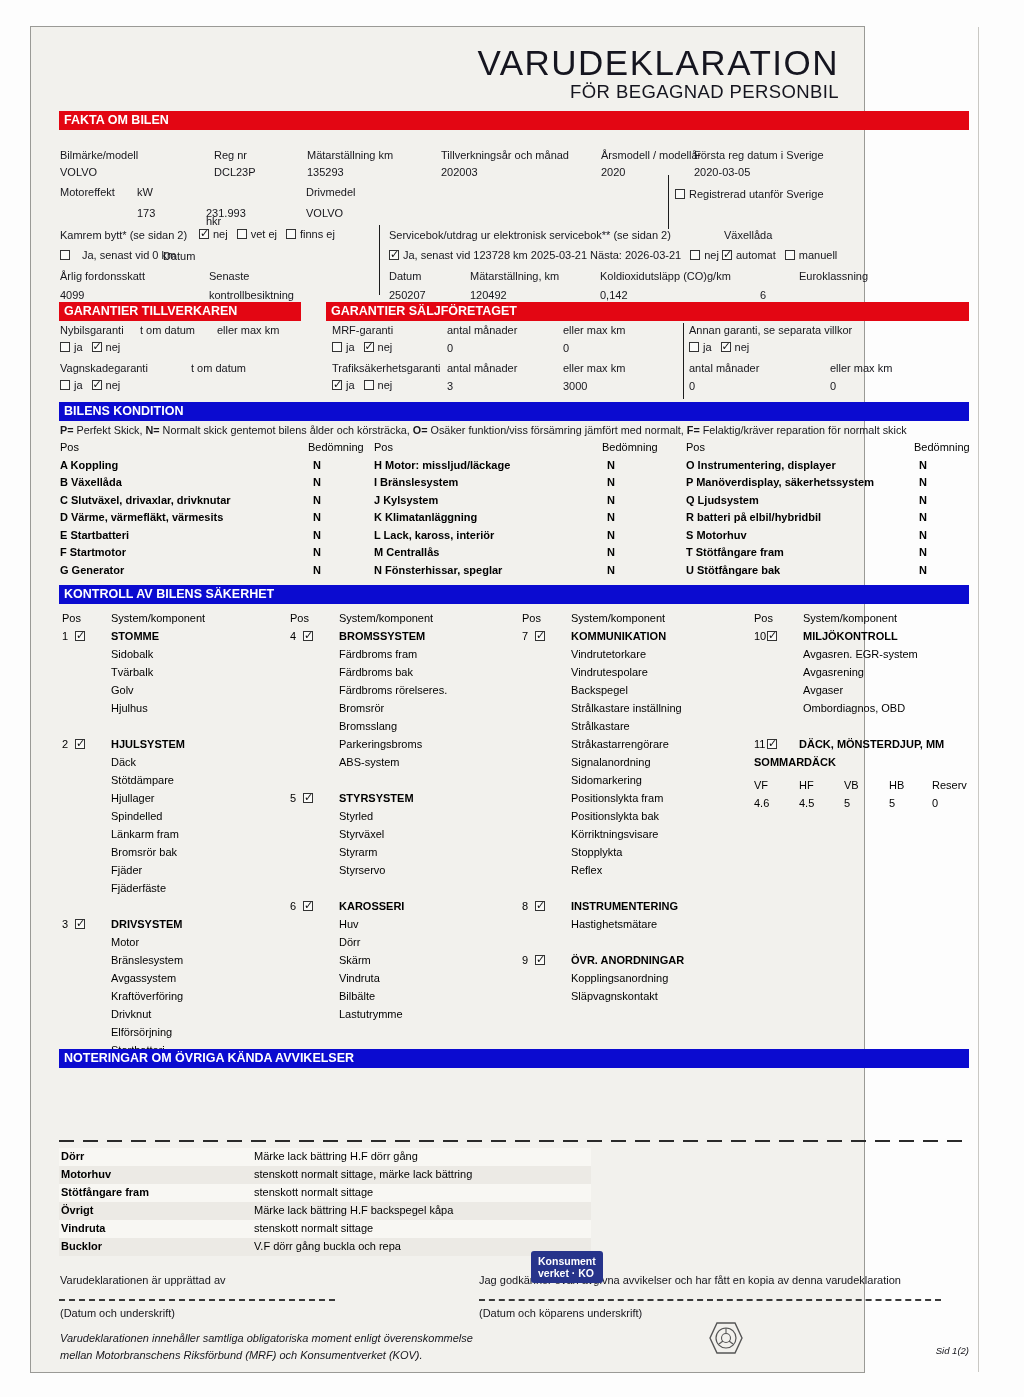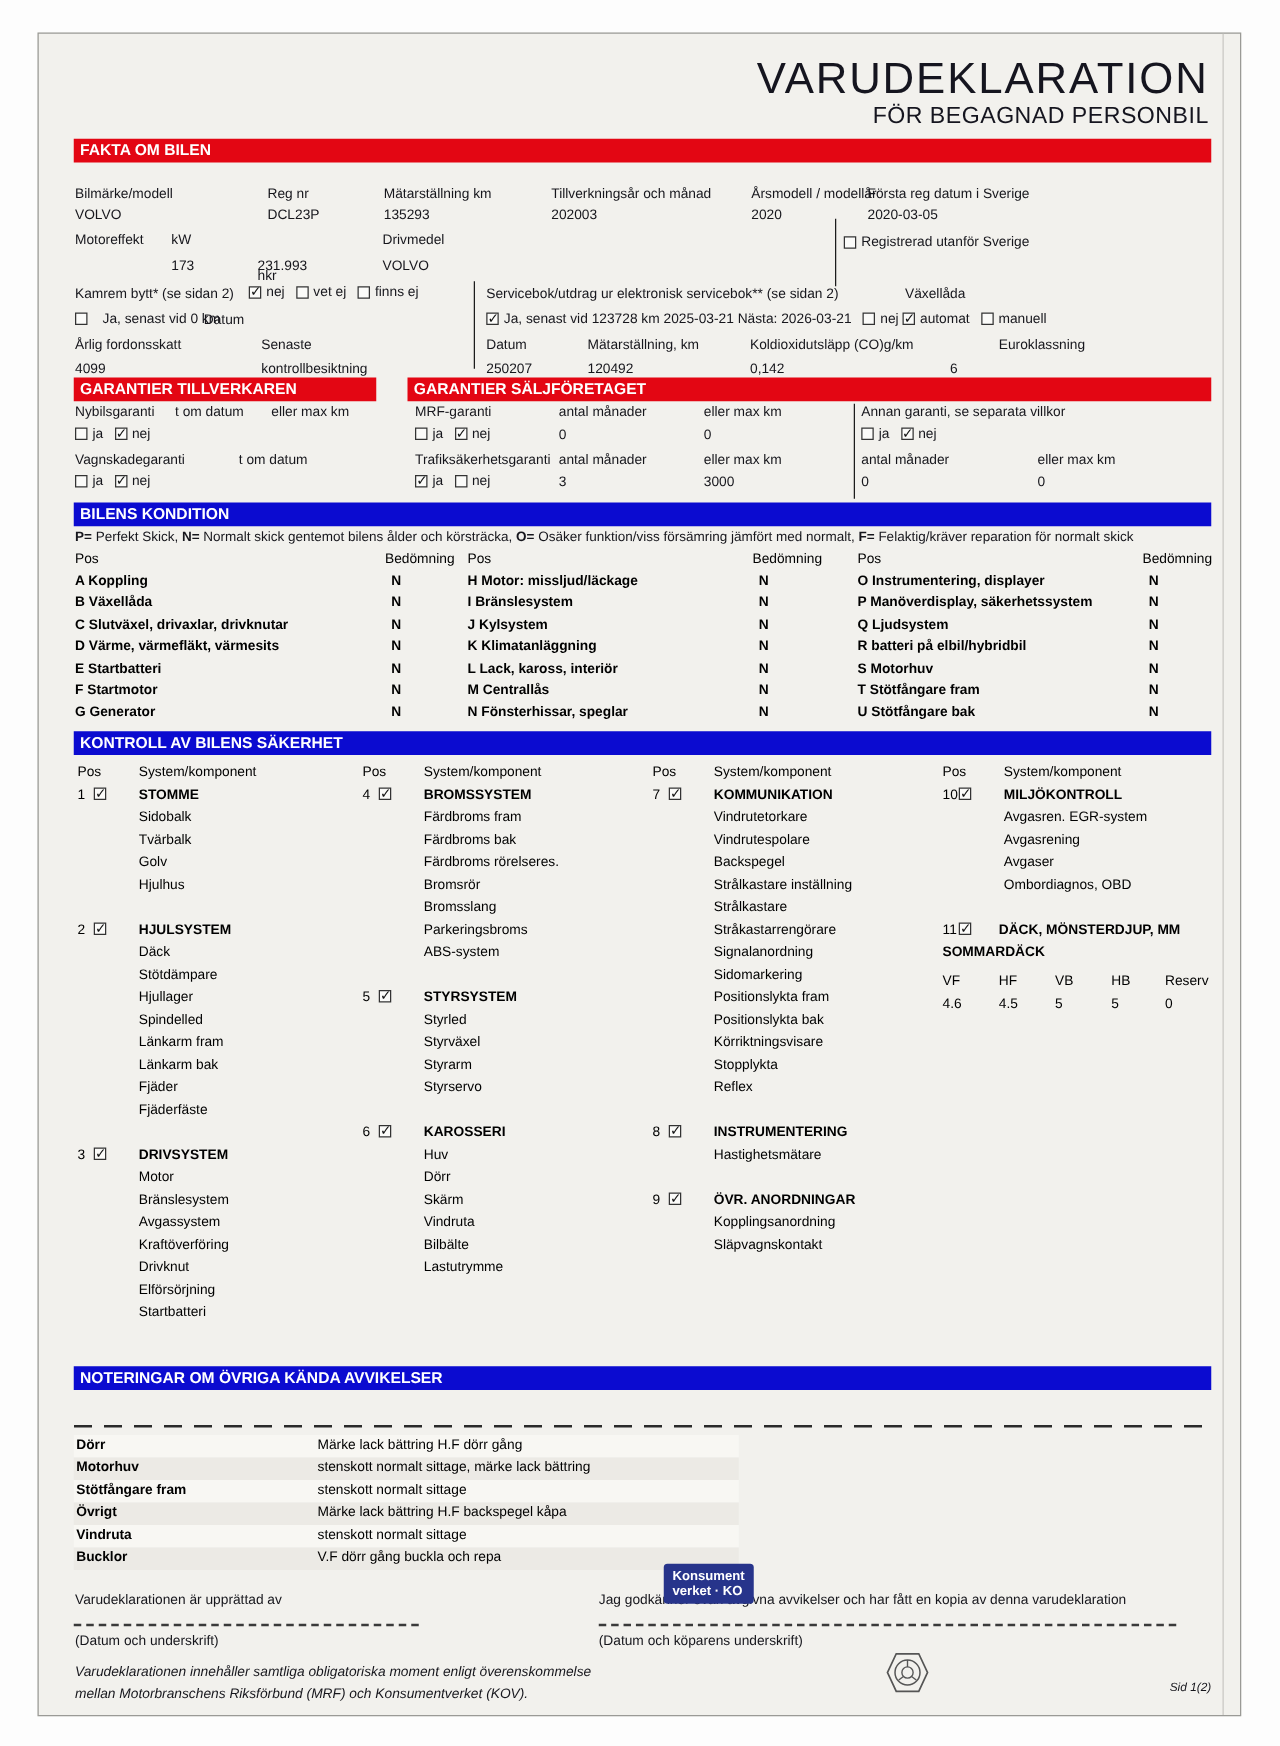--- a/index.html
+++ b/index.html
@@ -1,19 +1,19 @@
 <!DOCTYPE html>
 <html style="--red: #e30613; --blue: #0b0bd0; --badge: #27348b;"><head>
 <meta charset="utf-8">
 <style>
   :root{ --red:#e30613; --blue:#0b0bd0; --badge:#27348b; }
   *{margin:0;padding:0;box-sizing:border-box;font-family:"Liberation Sans","DejaVu Sans",sans-serif;}
   html,body{background:#fdfdfd;}
   .canvas{position:relative;width:1024px;height:1397px;background:#fdfdfd;overflow:hidden;}
-  .page{position:absolute;left:30px;top:26px;width:963px;height:1347px;background:#f2f1ed;border:1px solid #9a9a96;}
+  .page{position:absolute;left:30px;top:26px;width:835px;height:1347px;background:#f2f1ed;border:1px solid #9a9a96;}
   .innerline{position:absolute;left:947px;top:0;bottom:0;border-left:1px solid #c9c8c4;}
   .abs{position:absolute;}
   .lab{font-size:11px;color:#16161c;white-space:nowrap;}
   .b{font-weight:700;}
   .it{font-style:italic;}
   .title-block{position:absolute;right:25px;top:16px;text-align:right;color:#15151f;}
   .t1{font-size:35px;letter-spacing:1.5px;}
   .t2{font-size:18.5px;letter-spacing:.4px;margin-top:-2px;}
   .bar{position:absolute;height:19px;color:#fff;font-weight:700;font-size:12.5px;line-height:19px;padding-left:5px;white-space:nowrap;}
   .red{background:var(--red);} .blue{background:var(--blue);}
@@ -421,21 +421,21 @@
           <div class="srow sitem">Hjulhus</div>
       </div>
 
       <div class="sgroup">
         <div class="srow"><span class="snum">2</span><span class="cb checked"></span><span class="stitle b">HJULSYSTEM</span></div>
         <div class="srow sitem">Däck</div>
           <div class="srow sitem">Stötdämpare</div>
           <div class="srow sitem">Hjullager</div>
           <div class="srow sitem">Spindelled</div>
           <div class="srow sitem">Länkarm fram</div>
-          <div class="srow sitem">Länkarm bak</div>
+          <div class="srow sitem">Bromsrör bak</div>
           <div class="srow sitem">Fjäder</div>
           <div class="srow sitem">Fjäderfäste</div>
       </div>
 
       <div class="sgroup">
         <div class="srow"><span class="snum">3</span><span class="cb checked"></span><span class="stitle b">DRIVSYSTEM</span></div>
         <div class="srow sitem">Motor</div>
           <div class="srow sitem">Bränslesystem</div>
           <div class="srow sitem">Avgassystem</div>
           <div class="srow sitem">Kraftöverföring</div>
@@ -552,21 +552,21 @@
           <div class="tcell">
             <div class="th">Reserv</div>
             <div class="tv">0</div>
           </div>
 
       </div>
     </div>
   </div>
 
 
-  <div class="bar blue" style="left:28px;top:1066px;width:910px;">NOTERINGAR OM ÖVRIGA KÄNDA AVVIKELSER</div>
+  <div class="bar blue" style="left:28px;top:1022px;width:910px;">NOTERINGAR OM ÖVRIGA KÄNDA AVVIKELSER</div>
   <div class="dash-sep" style="left:28px;top:1113px;width:910px;"></div>
 
   <div class="abs" style="left:28px;top:1121px;">
 
       <div class="nrow">
         <span class="nlab b">Dörr</span>
         <span class="ntext">Märke lack bättring H.F dörr gång</span>
       </div>
 
       <div class="nrow">

